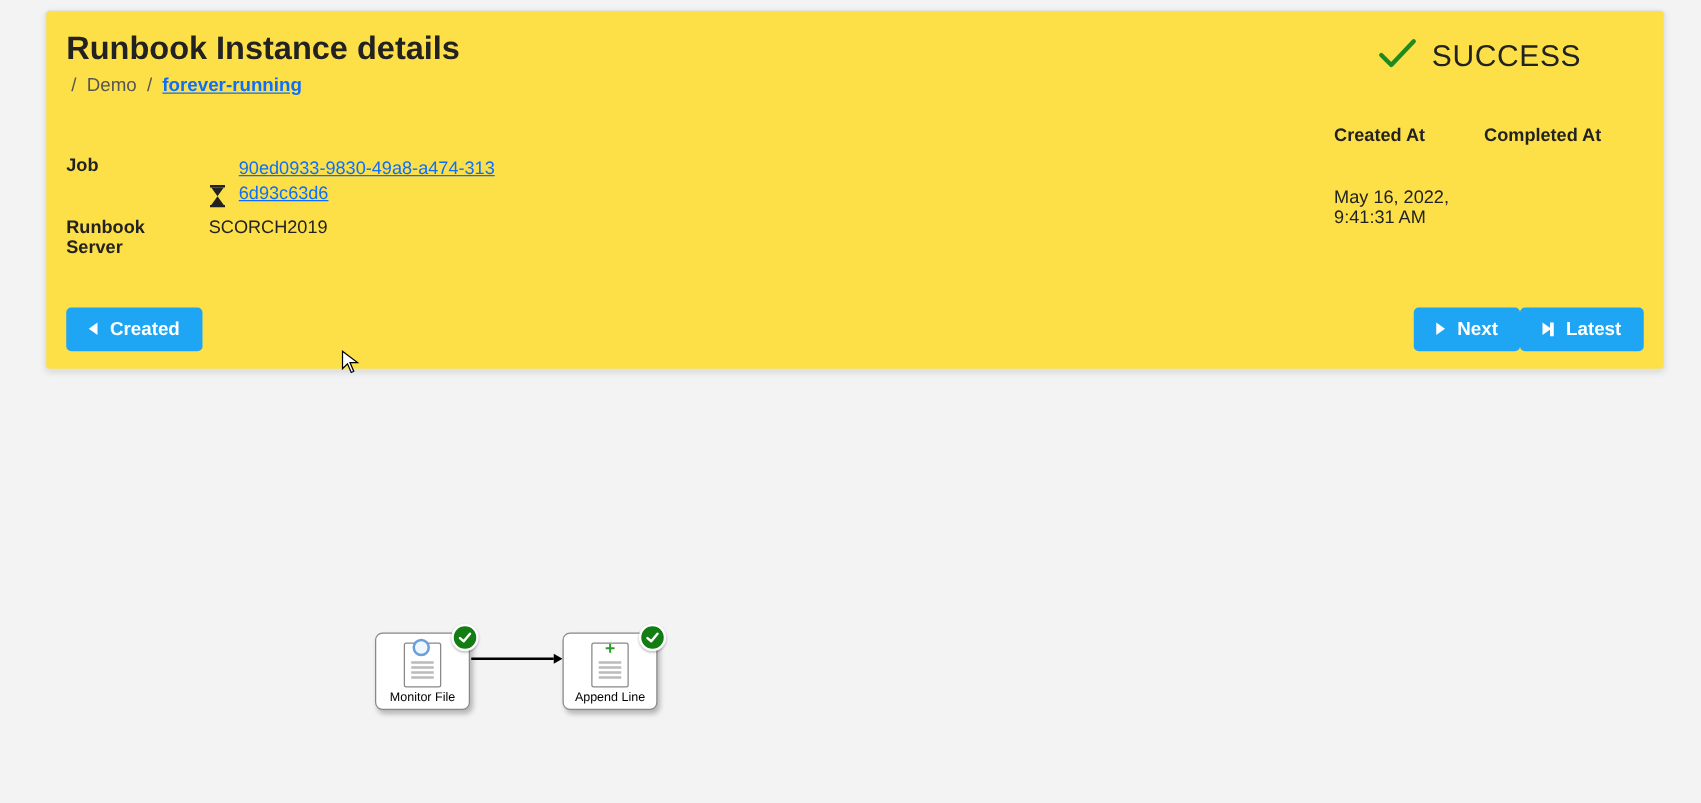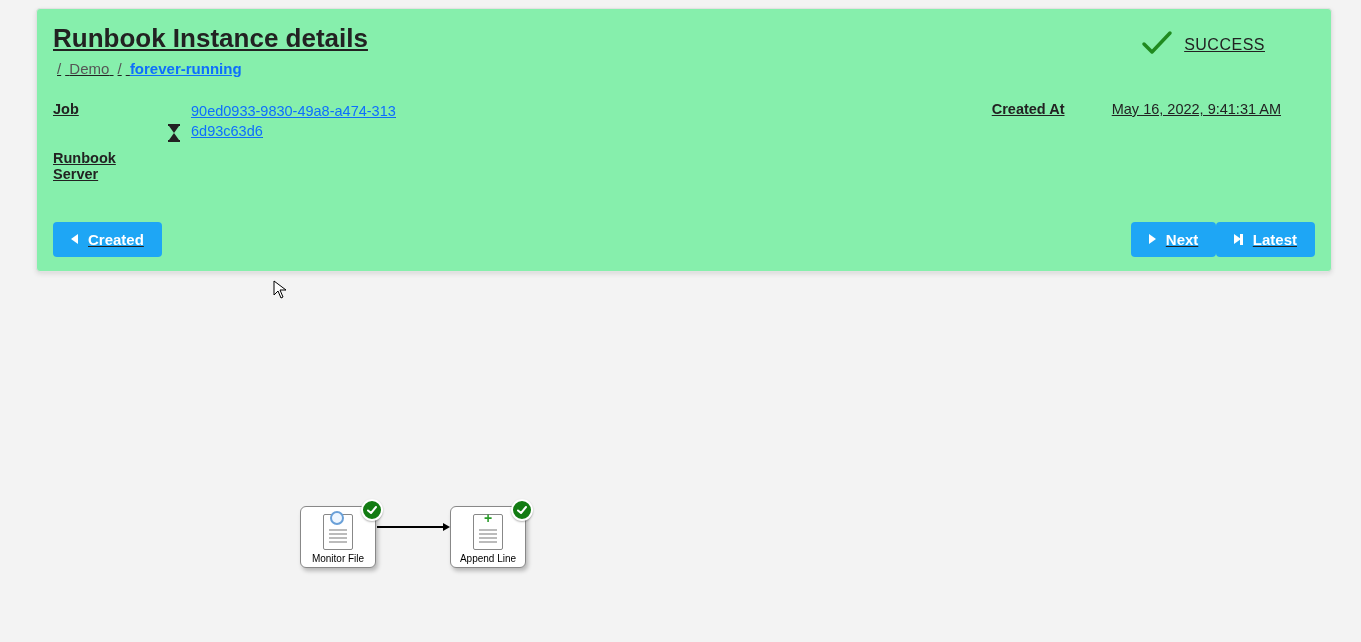--- a/index.html
+++ b/index.html
@@ -8,26 +8,25 @@
     width: 1361px; height: 642px;
     font-family: "Segoe UI", Arial, sans-serif;
     background: #f3f3f3;
     color: #222;
     overflow: hidden;
   }
   .panel {
     position: absolute;
     left: 36px; top: 8px;
     width: 1296px;
-    background: #86efac;
+    background: #fde047;
     border: 1px solid #e2e2e2;
     border-radius: 4px;
     box-shadow: 0 2px 5px rgba(0,0,0,0.10);
     padding: 14px 16px 14px 16px;
-    text-decoration: underline;
   }
   .panel-header {
     display: flex;
     justify-content: space-between;
     align-items: flex-start;
   }
   .title-block { }
   h1.page-title {
     margin: 0;
     font-size: 26px;
@@ -47,36 +46,37 @@
     font-weight: 600;
   }
   .status-block {
     display: flex;
     align-items: center;
     gap: 10px;
     padding-right: 50px;
     padding-top: 6px;
   }
   .status-text {
-    font-size: 16px;
+    font-size: 24px;
     color: #222;
     letter-spacing: 0.5px;
   }
   .details-row {
     display: flex;
     justify-content: space-between;
     margin-top: 24px;
   }
   .details-left {
     display: grid;
     grid-template-columns: 110px 230px;
     row-gap: 8px;
     column-gap: 4px;
     font-size: 14.5px;
     align-items: start;
+    margin-top: 24px;
   }
   .details-left .label { font-weight: 600; color: #222; }
   .details-left .job-cell { display: flex; align-items: flex-end; gap: 10px; }
   .details-left a.job-link {
     color: #0d6efd;
     text-decoration: underline;
     word-break: break-all;
     line-height: 1.4;
   }
   .details-right {
@@ -247,23 +247,25 @@
           <svg width="14" height="18" viewBox="0 0 14 18">
             <rect x="1" y="0" width="12" height="2" fill="#222"></rect>
             <rect x="1" y="16" width="12" height="2" fill="#222"></rect>
             <path d="M2 2 L12 2 L7 9 Z" fill="#222"></path>
             <path d="M2 16 L12 16 L7 9 Z" fill="#222"></path>
           </svg>
         </span>
         <a href="#" class="job-link">90ed0933-9830-49a8-a474-3136d93c63d6</a>
       </div>
       <div class="label">Runbook Server</div>
+      <div>SCORCH2019</div>
     </div>
     <div class="details-right">
       <div class="label">Created At</div>
+      <div class="label">Completed At</div>
       <div>May 16, 2022, 9:41:31 AM</div>
     </div>
   </div>
 
   <div class="button-row">
     <button class="btn">
       <span class="tri-left"></span>
       <span>Created</span>
     </button>
     <div class="right-group">

